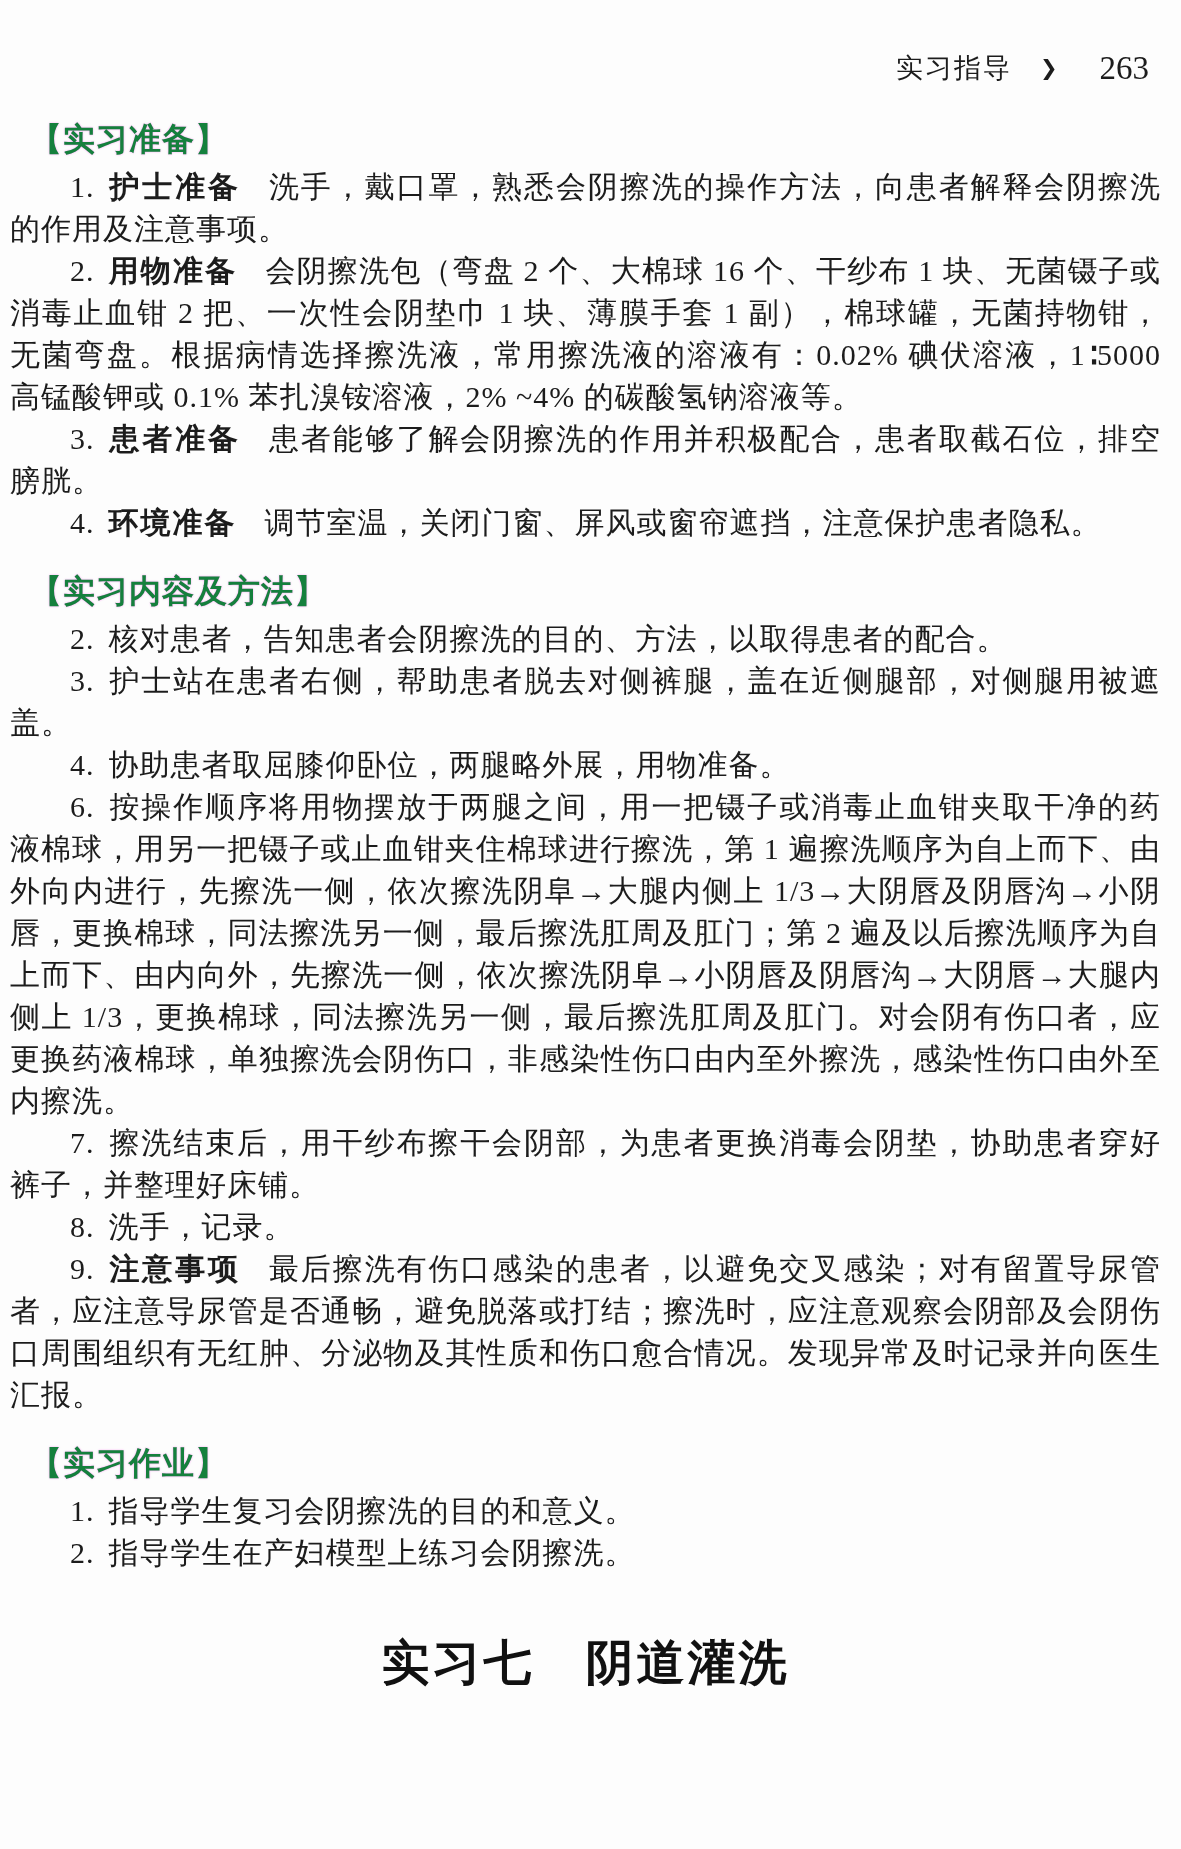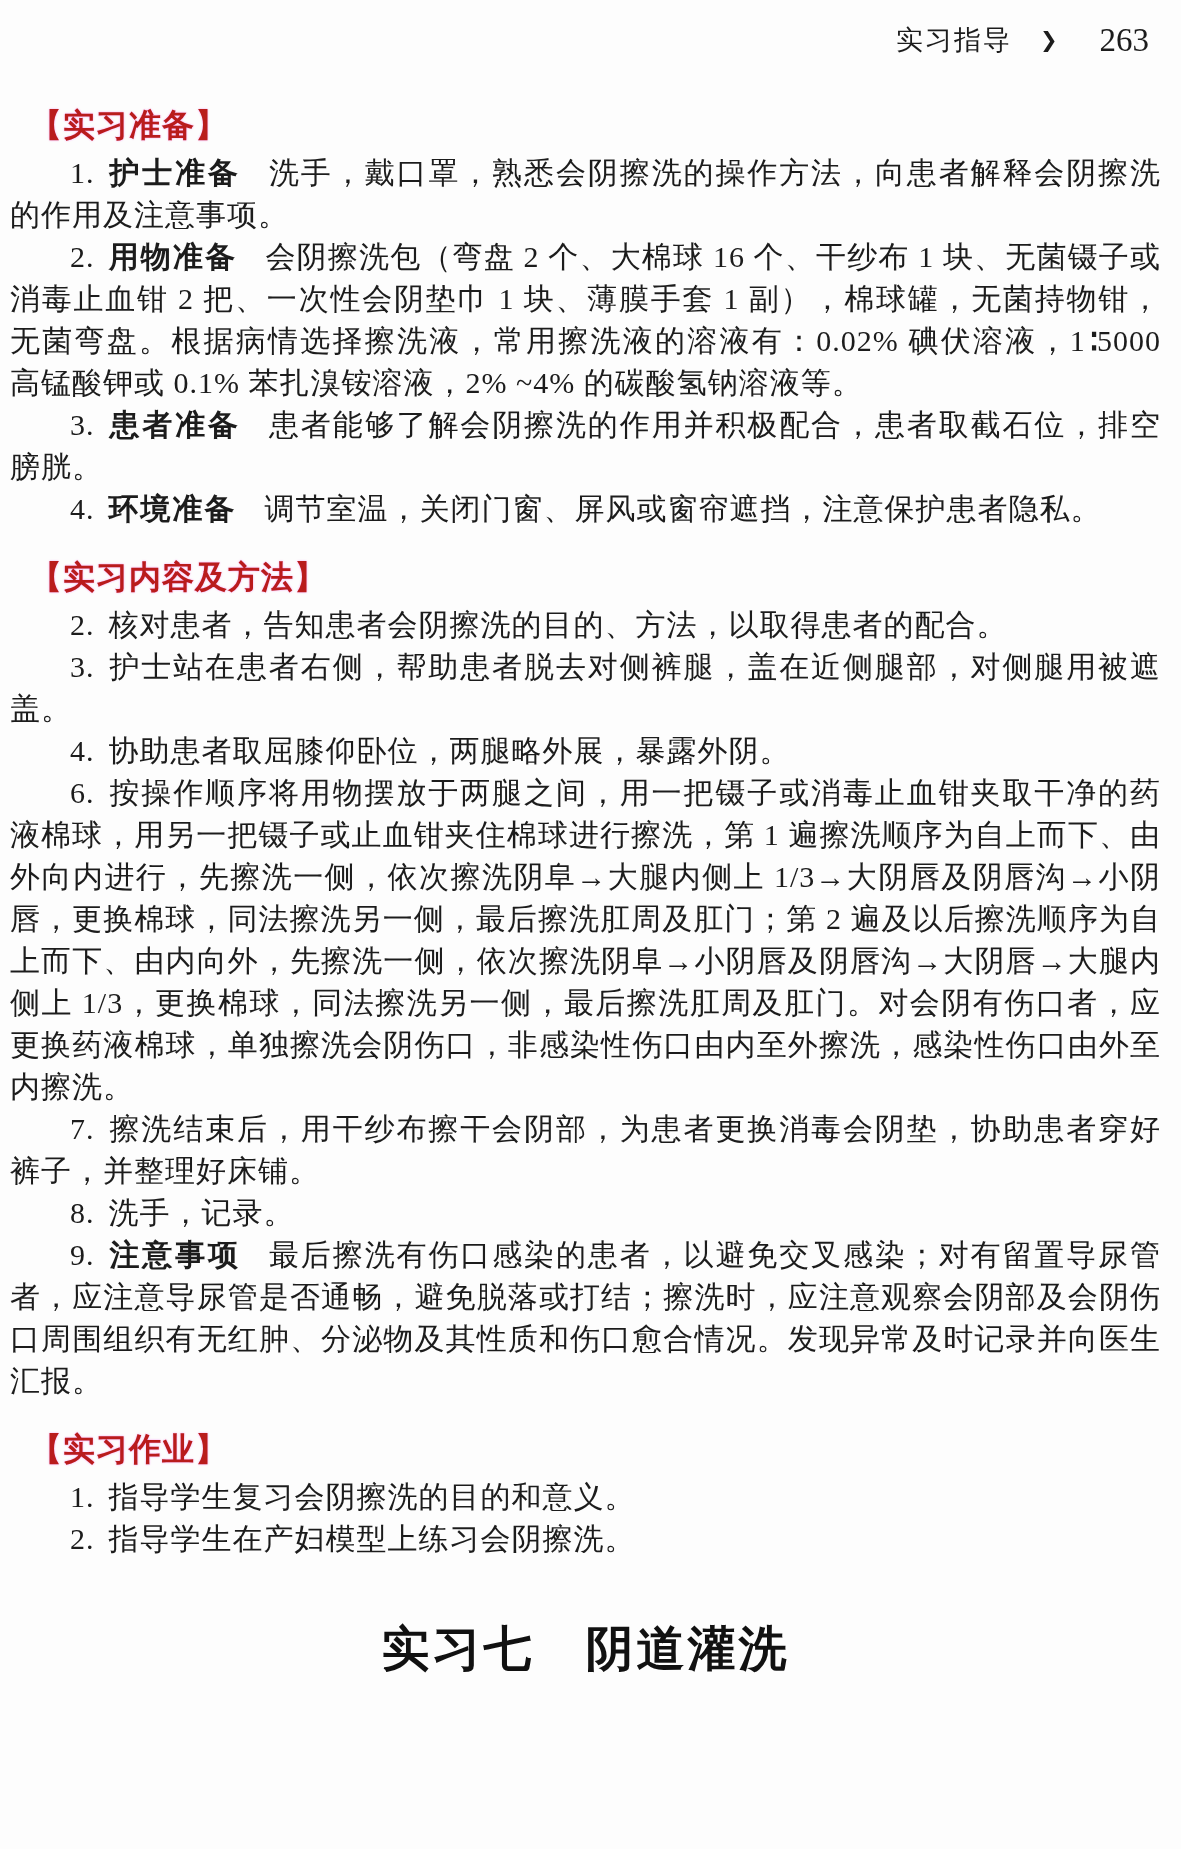--- a/index.html
+++ b/index.html
@@ -15,43 +15,44 @@
     width:1181px;height:1849px;
     padding:18px 20px 0 10px;
   }
   
   .page-header{
     display:flex;
     justify-content:flex-end;
     align-items:center;
     padding-right:12px;
     height:44px;
+    margin-top:28px;
   }
   .header-label{
     font-size:27px;
     letter-spacing:2px;
   }
   .chevron{
     font-size:21px;
     font-weight:bold;
     margin:0 42px 0 28px;
     font-family:"DejaVu Sans",sans-serif;
   }
   .page-num{
     font-size:33px;
     font-family:"Liberation Serif","DejaVu Serif",serif;
   }
   
   h2.sec-head{
-    margin:42px 0 6px 0;
+    margin:28px 0 6px 0;
     padding-left:20px;
     font-size:32px;
     line-height:42px;
     font-weight:bold;
-    color:#b91c1c;
+    color:#15803d;
     font-family:"Liberation Sans","DejaVu Sans",sans-serif;
     letter-spacing:1px;
     text-shadow:0 0 2px rgba(242,17,226,.45);
   }
   h2.m-top{margin-top:26px;}
   
   p.item{
     margin:0;
     font-size:30px;
     line-height:42px;
@@ -96,21 +97,21 @@
     <p class="item"><span class="num">1.</span><b class="lbl">护士准备</b><span class="txt">洗手，戴口罩，熟悉会阴擦洗的操作方法，向患者解释会阴擦洗的作用及注意事项。</span></p>
     <p class="item"><span class="num">2.</span><b class="lbl">用物准备</b><span class="txt">会阴擦洗包（弯盘 2 个、大棉球 16 个、干纱布 1 块、无菌镊子或消毒止血钳 2 把、一次性会阴垫巾 1 块、薄膜手套 1 副），棉球罐，无菌持物钳，无菌弯盘。根据病情选择擦洗液，常用擦洗液的溶液有：0.02% 碘伏溶液，1∶5000 高锰酸钾或 0.1% 苯扎溴铵溶液，2% ~4% 的碳酸氢钠溶液等。</span></p>
     <p class="item"><span class="num">3.</span><b class="lbl">患者准备</b><span class="txt">患者能够了解会阴擦洗的作用并积极配合，患者取截石位，排空膀胱。</span></p>
     <p class="item"><span class="num">4.</span><b class="lbl">环境准备</b><span class="txt">调节室温，关闭门窗、屏风或窗帘遮挡，注意保护患者隐私。</span></p>
   </section>
 
   <section>
     <h2 class="sec-head m-top">【实习内容及方法】</h2>
     <p class="item"><span class="num">2.</span><span class="txt">核对患者，告知患者会阴擦洗的目的、方法，以取得患者的配合。</span></p>
     <p class="item"><span class="num">3.</span><span class="txt">护士站在患者右侧，帮助患者脱去对侧裤腿，盖在近侧腿部，对侧腿用被遮盖。</span></p>
-    <p class="item"><span class="num">4.</span><span class="txt">协助患者取屈膝仰卧位，两腿略外展，暴露外阴。</span></p>
+    <p class="item"><span class="num">4.</span><span class="txt">协助患者取屈膝仰卧位，两腿略外展，用物准备。</span></p>
     <p class="item"><span class="num">6.</span><span class="txt">按操作顺序将用物摆放于两腿之间，用一把镊子或消毒止血钳夹取干净的药液棉球，用另一把镊子或止血钳夹住棉球进行擦洗，第 1 遍擦洗顺序为自上而下、由外向内进行，先擦洗一侧，依次擦洗阴阜→大腿内侧上 1/3→大阴唇及阴唇沟→小阴唇，更换棉球，同法擦洗另一侧，最后擦洗肛周及肛门；第 2 遍及以后擦洗顺序为自上而下、由内向外，先擦洗一侧，依次擦洗阴阜→小阴唇及阴唇沟→大阴唇→大腿内侧上 1/3，更换棉球，同法擦洗另一侧，最后擦洗肛周及肛门。对会阴有伤口者，应更换药液棉球，单独擦洗会阴伤口，非感染性伤口由内至外擦洗，感染性伤口由外至内擦洗。</span></p>
     <p class="item"><span class="num">7.</span><span class="txt">擦洗结束后，用干纱布擦干会阴部，为患者更换消毒会阴垫，协助患者穿好裤子，并整理好床铺。</span></p>
     <p class="item"><span class="num">8.</span><span class="txt">洗手，记录。</span></p>
     <p class="item"><span class="num">9.</span><b class="lbl">注意事项</b><span class="txt">最后擦洗有伤口感染的患者，以避免交叉感染；对有留置导尿管者，应注意导尿管是否通畅，避免脱落或打结；擦洗时，应注意观察会阴部及会阴伤口周围组织有无红肿、分泌物及其性质和伤口愈合情况。发现异常及时记录并向医生汇报。</span></p>
   </section>
 
   <section>
     <h2 class="sec-head m-top">【实习作业】</h2>
     <p class="item"><span class="num">1.</span><span class="txt">指导学生复习会阴擦洗的目的和意义。</span></p>
     <p class="item"><span class="num">2.</span><span class="txt">指导学生在产妇模型上练习会阴擦洗。</span></p>

